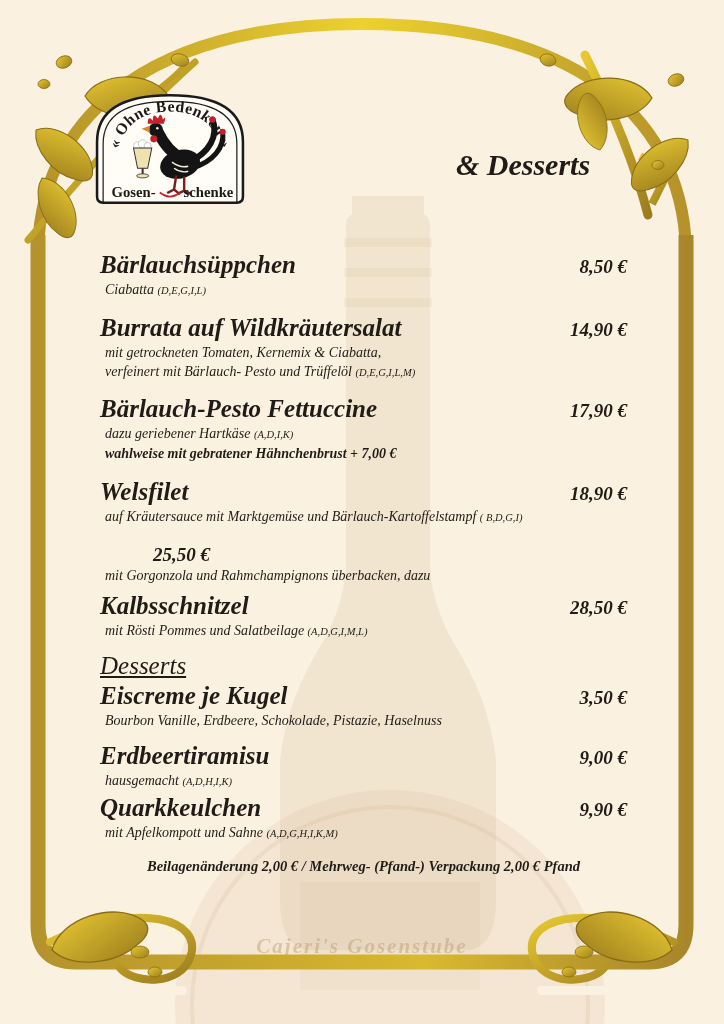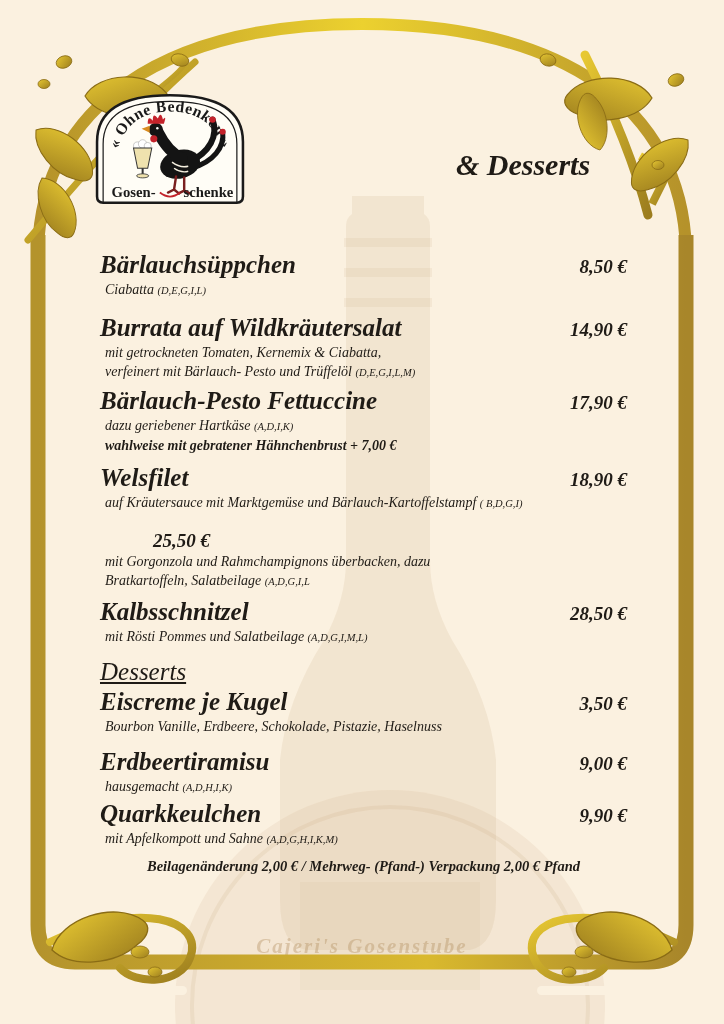--- a/index.html
+++ b/index.html
@@ -181,32 +181,32 @@
       <div class="menu-item" style="margin-bottom:13px;">
         <div class="row">
           <span class="item-name">Bärlauchsüppchen</span>
           <span class="item-price">8,50 €</span>
         </div>
         <div class="desc">
           <span>Ciabatta</span> <span class="al">(D,E,G,I,L)</span>
         </div>
       </div>
 
-      <div class="menu-item" style="margin-bottom:4px;">
+      <div class="menu-item" style="margin-bottom:12px;">
         <div class="row">
           <span class="item-name">Burrata auf Wildkräutersalat</span>
           <span class="item-price">14,90 €</span>
         </div>
         <div class="desc"><span>mit getrockneten Tomaten, Kernemix &amp; Ciabatta,</span></div>
         <div class="desc">
           <span>verfeinert mit Bärlauch- Pesto und Trüffelöl</span> <span class="al">(D,E,G,I,L,M)</span>
         </div>
       </div>
 
-      <div class="menu-item" style="margin-bottom:8px;">
+      <div class="menu-item" style="margin-bottom:14px;">
         <div class="row">
           <span class="item-name">Bärlauch-Pesto Fettuccine</span>
           <span class="item-price">17,90 €</span>
         </div>
         <div class="desc">
           <span>dazu geriebener Hartkäse</span> <span class="al">(A,D,I,K)</span>
         </div>
         <div class="desc b"><span>wahlweise mit gebratener Hähnchenbrust + 7,00 €</span></div>
       </div>
 
@@ -218,23 +218,20 @@
         <div class="desc">
           <span>auf Kräutersauce mit Marktgemüse und Bärlauch-Kartoffelstampf</span> <span class="al">( B,D,G,I)</span>
         </div>
       </div>
 
       <div class="menu-item" style="margin-bottom:6px;">
         <div class="row">
           <span class="item-price">25,50 €</span>
         </div>
         <div class="desc"><span>mit Gorgonzola und Rahmchampignons überbacken, dazu</span></div>
-        <div class="desc">
-          <span>Bratkartoffeln, Salatbeilage</span> <span class="al">(A,D,G,I,L</span>
-        </div>
       </div>
 
       <div class="menu-item" style="margin-bottom:10px;">
         <div class="row">
           <span class="item-name">Kalbsschnitzel</span>
           <span class="item-price">28,50 €</span>
         </div>
         <div class="desc">
           <span>mit Rösti Pommes und Salatbeilage</span> <span class="al">(A,D,G,I,M,L)</span>
         </div>

